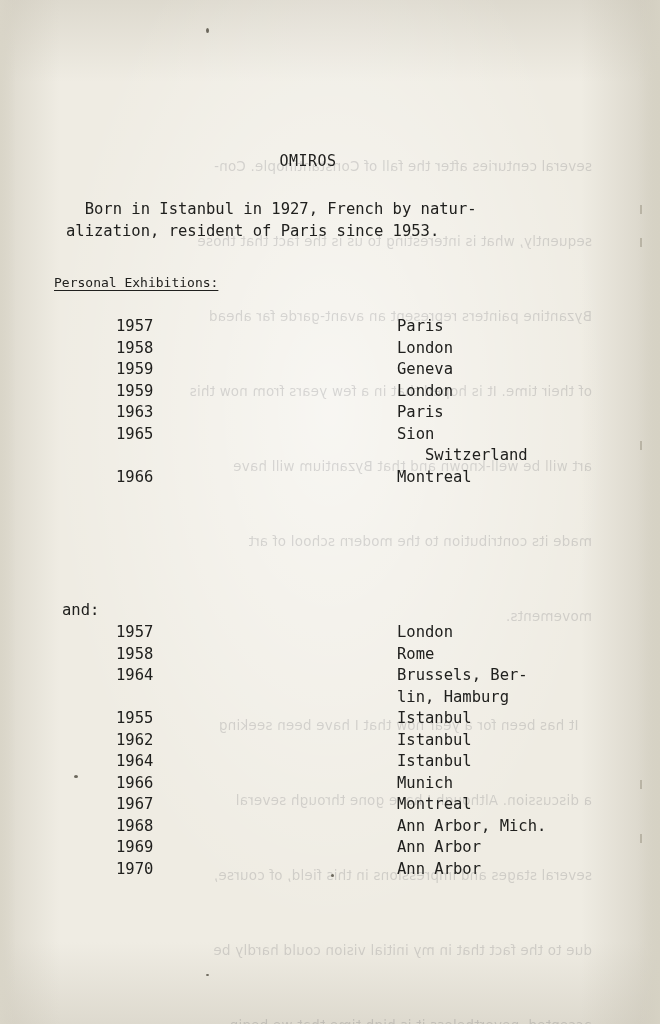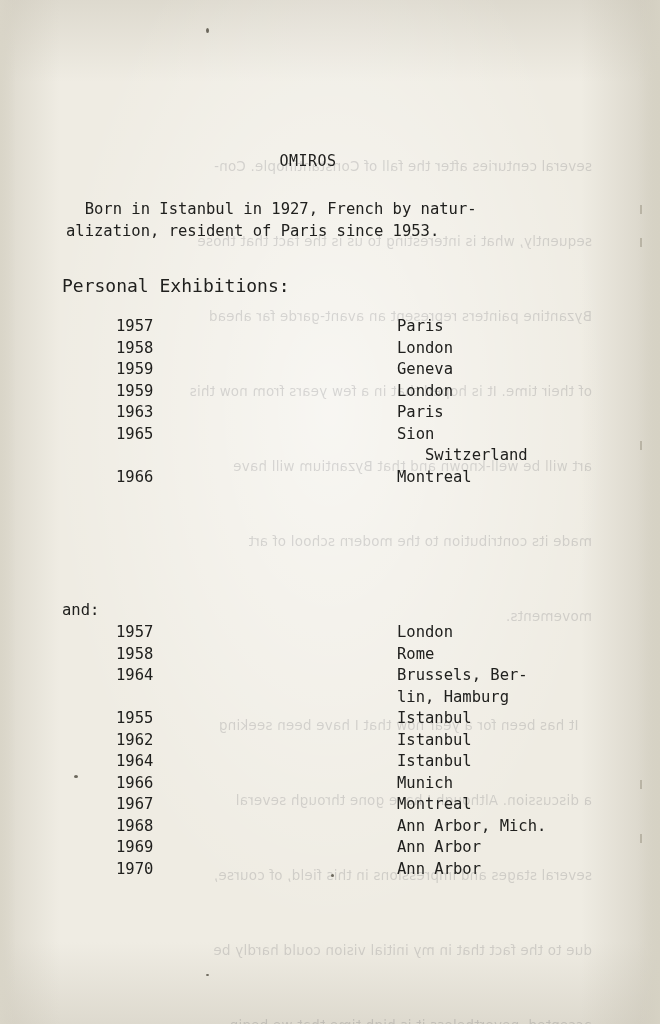--- a/index.html
+++ b/index.html
@@ -82,22 +82,23 @@
     top: 198px;
     left: 66px;
     width: 520px;
     font-size: 15.5px;
     line-height: 22px;
     white-space: pre;
   }
 
   .section-heading {
     position: absolute;
-    left: 62px;
-    font-size: 18px;
+    left: 54px;
+    font-size: 13px;
+    text-decoration: underline;
     text-underline-offset: 3px;
   }
   #personal-heading { top: 275px; }
   #group-heading { top: 520px; }
 
   .table {
     position: absolute;
     left: 62px;
     font-size: 15.5px;
     line-height: 21.5px;

